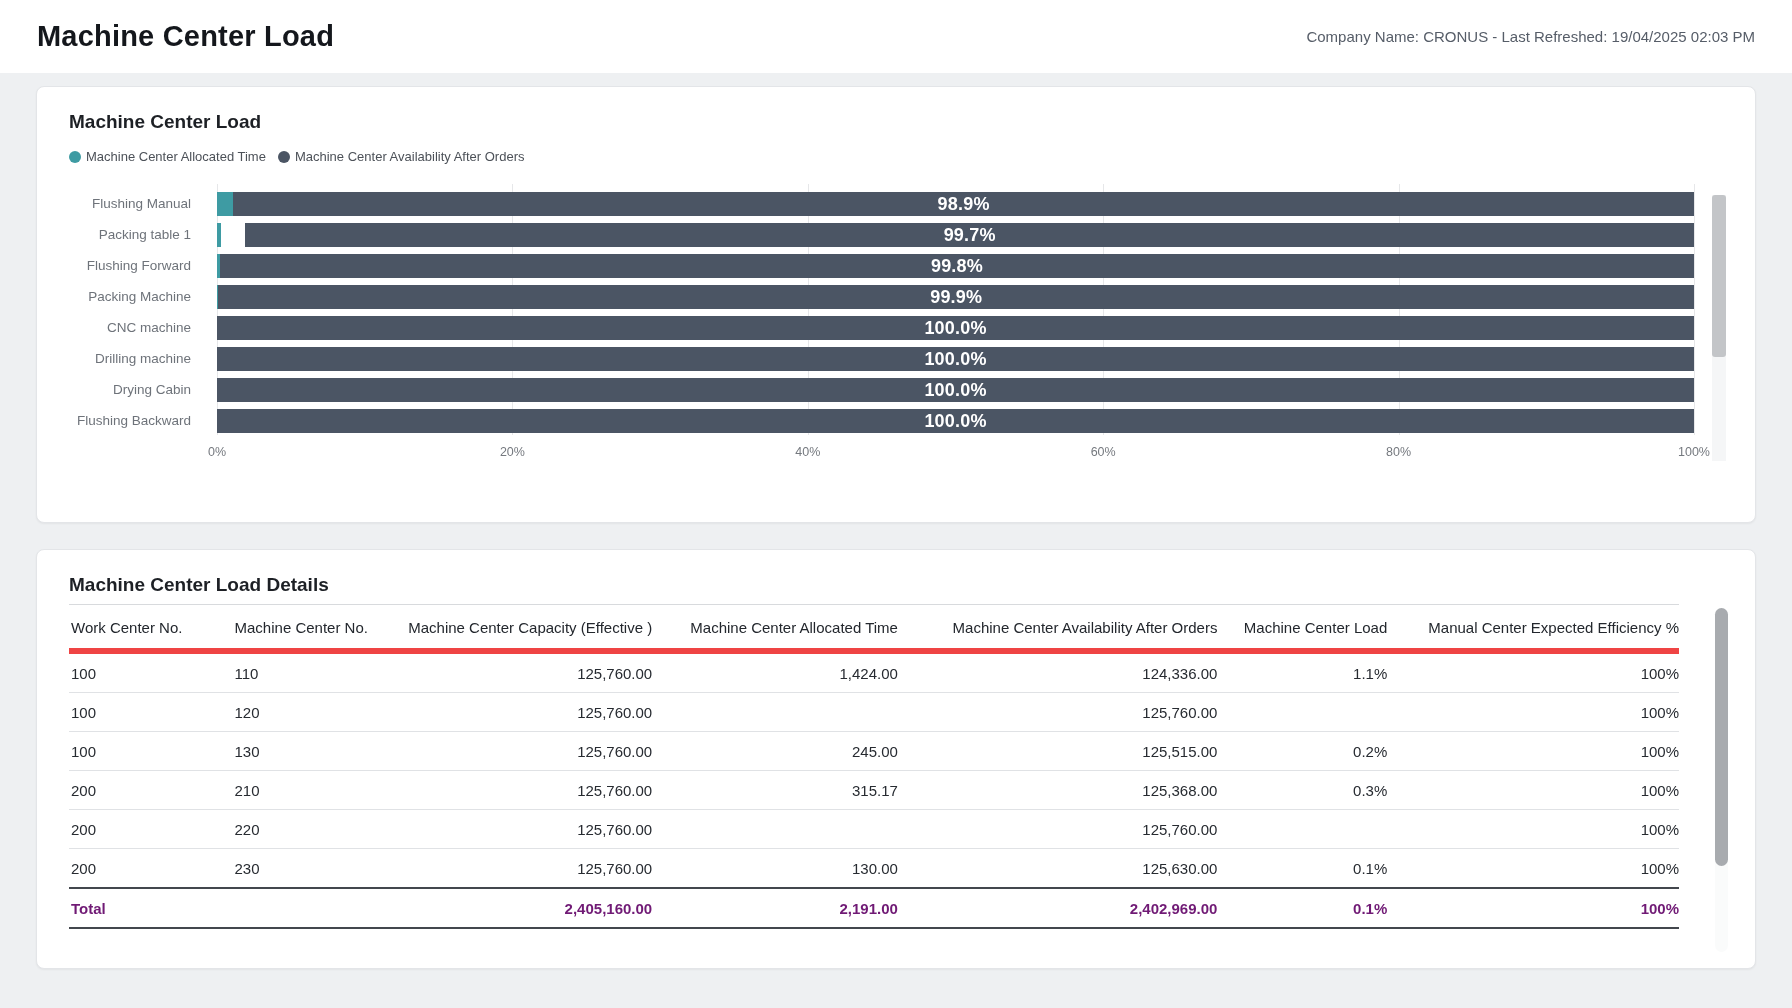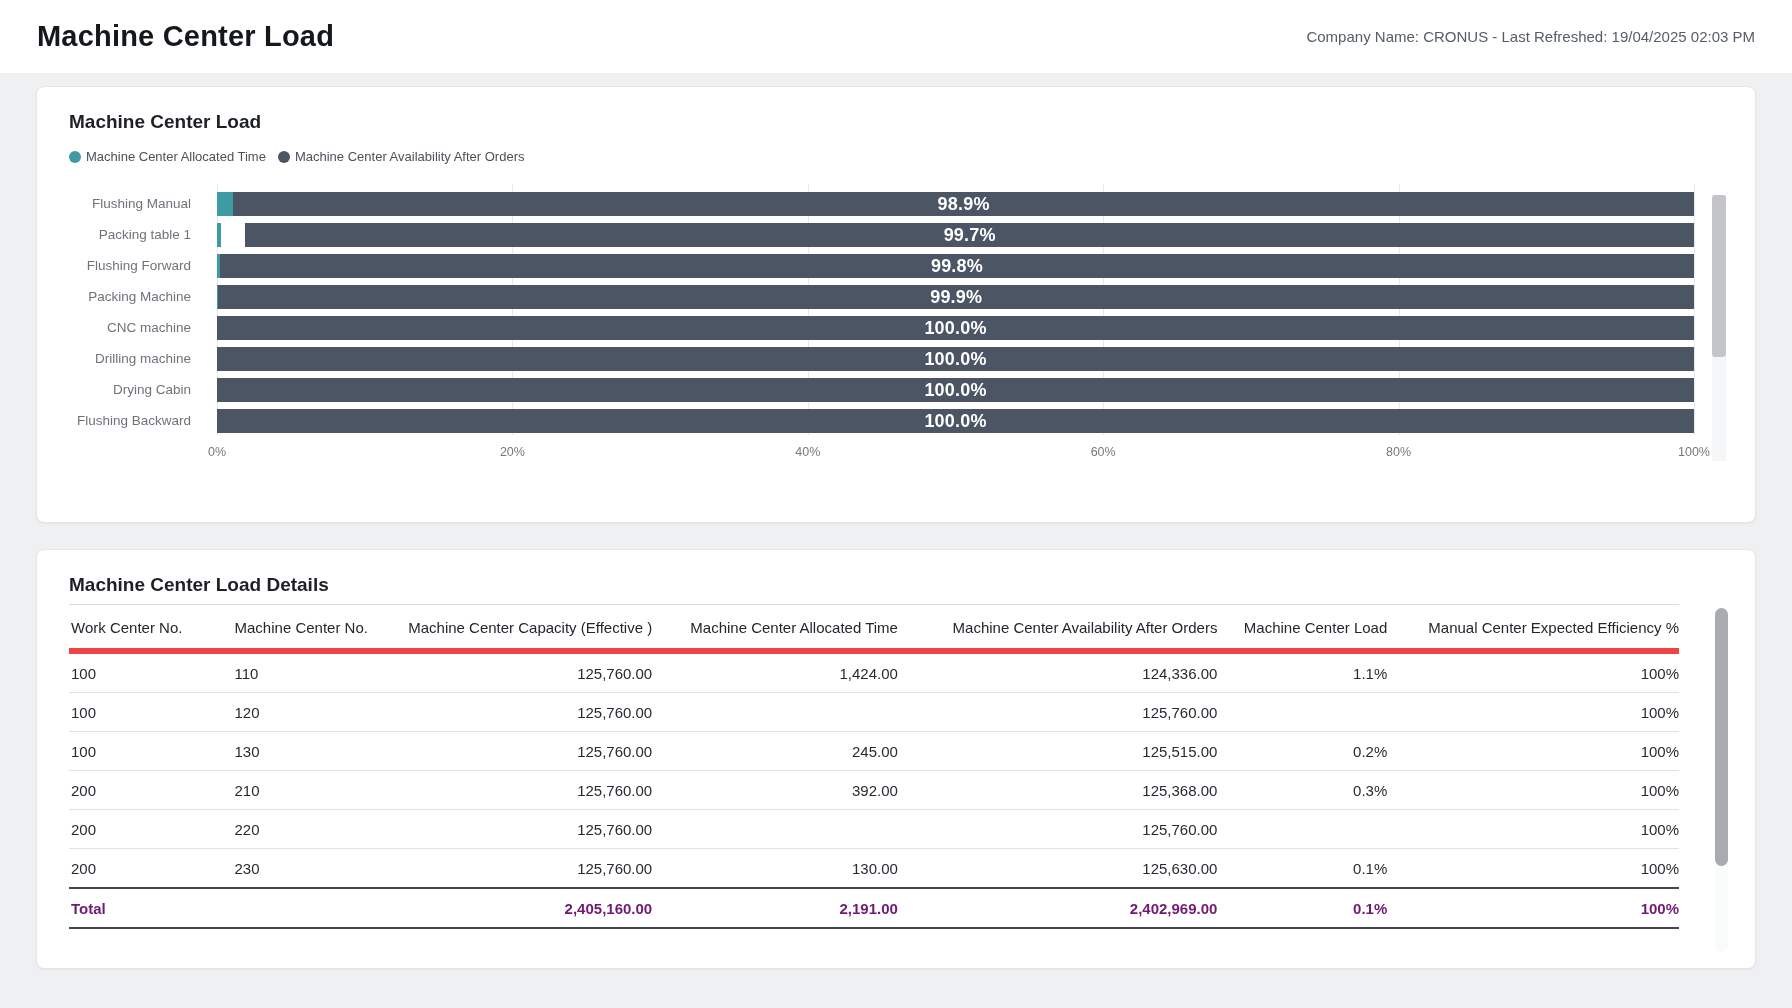--- a/index.html
+++ b/index.html
@@ -239,21 +239,21 @@
             <td class="ar">125,760.00</td>
             <td class="ar">245.00</td>
             <td class="ar">125,515.00</td>
             <td class="ar">0.2%</td>
             <td class="ar">100%</td>
           </tr>
           <tr>
             <td class="al">200</td>
             <td class="al">210</td>
             <td class="ar">125,760.00</td>
-            <td class="ar">392.00</td>
+            <td class="ar">315.17</td>
             <td class="ar">125,368.00</td>
             <td class="ar">0.3%</td>
             <td class="ar">100%</td>
           </tr>
           <tr>
             <td class="al">200</td>
             <td class="al">220</td>
             <td class="ar">125,760.00</td>
             <td class="ar"></td>
             <td class="ar">125,760.00</td>

